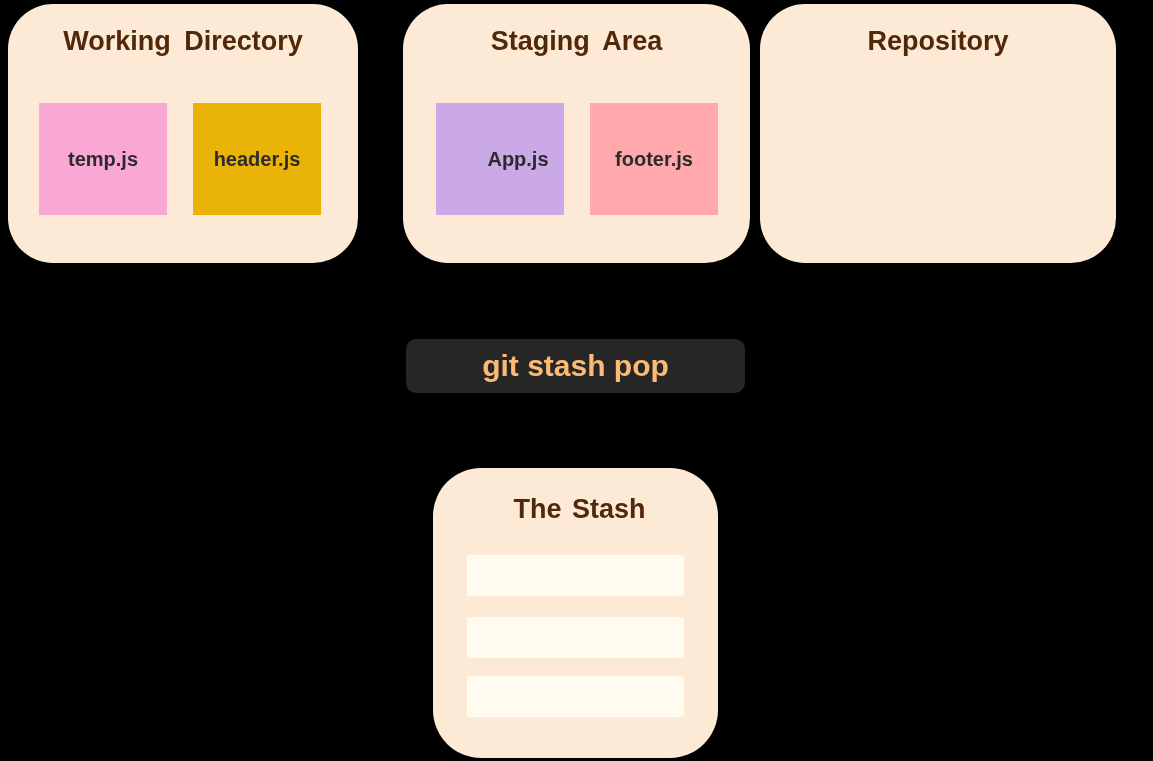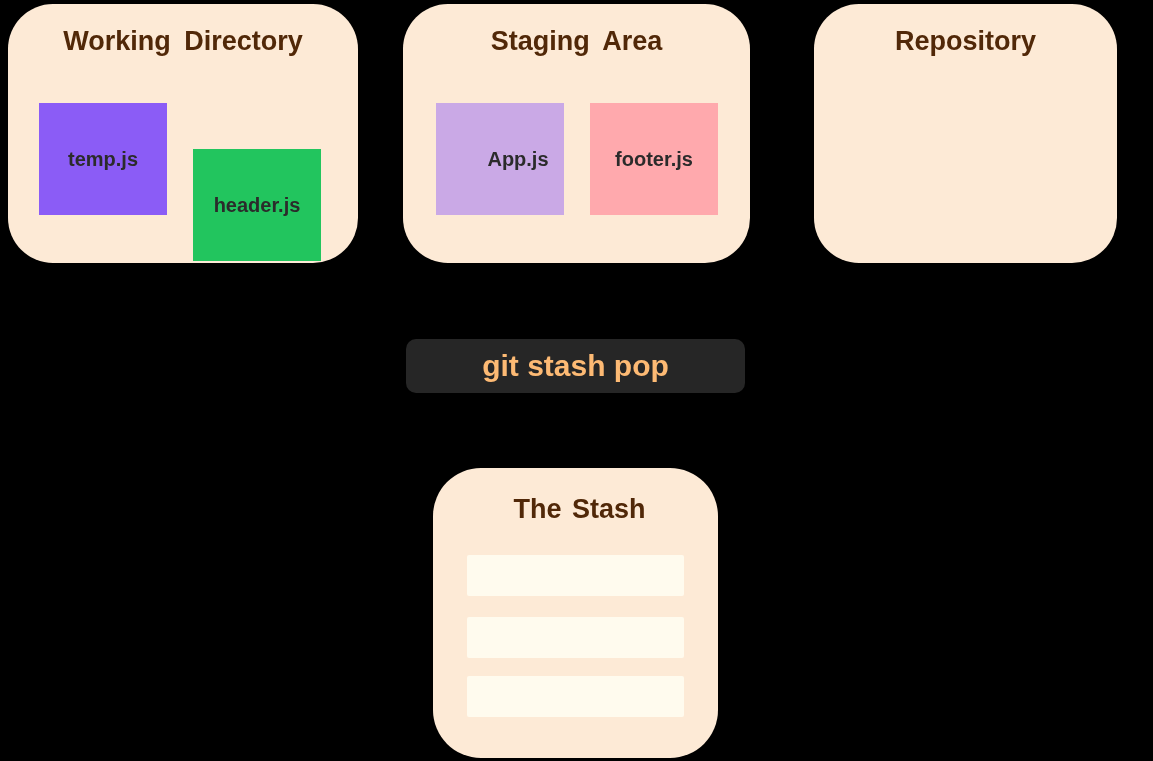--- a/index.html
+++ b/index.html
@@ -12,21 +12,21 @@
   }
   .stage { position: absolute; inset: 0; }
 
   .panel {
     position: absolute;
     background: #FDEAD6;
     border-radius: 45px;
   }
   .panel-wd   { left: 8px;   top: 4px; width: 350px; height: 259px; }
   .panel-sa   { left: 403px; top: 4px; width: 347px; height: 259px; }
-  .panel-repo { left: 814px; top: 4px; width: 303px; height: 259px; }
+  .panel-repo { left: 760px; top: 4px; width: 356px; height: 259px; }
 
   .panel-title {
     margin-top: 22px;
     text-align: center;
     font-size: 27px;
     font-weight: bold;
     color: #512808;
     word-spacing: 6px;
     line-height: 1.15;
   }
@@ -89,24 +89,24 @@
   .slot-2 { top: 149px; }
   .slot-3 { top: 208px; }
 </style>
 </head>
 <body style="background-color: rgb(0, 0, 0);">
 
 <div class="stage">
 
   <section class="panel panel-wd" style="background-color: rgb(253, 234, 214);">
     <h2 class="panel-title">Working Directory</h2>
-    <div class="file-card file-pos-left" style="background-color: #8b5cf6;">
+    <div class="file-card file-pos-left" style="background-color: #f9a8d4;">
       <span>temp.js</span>
     </div>
-    <div class="file-card file-pos-right" style="background-color: #22c55e; margin-top: 46px;">
+    <div class="file-card file-pos-right" style="background-color: #eab308;">
       <span>header.js</span>
     </div>
   </section>
 
   <section class="panel panel-sa" style="background-color: rgb(253, 234, 214);">
     <h2 class="panel-title">Staging Area</h2>
     <div class="file-card file-pos-left" style="background-color: rgb(202, 169, 230); padding-left: 36px;">
       <span>App.js</span>
     </div>
     <div class="file-card file-pos-right" style="background-color: rgb(255, 169, 173);">

